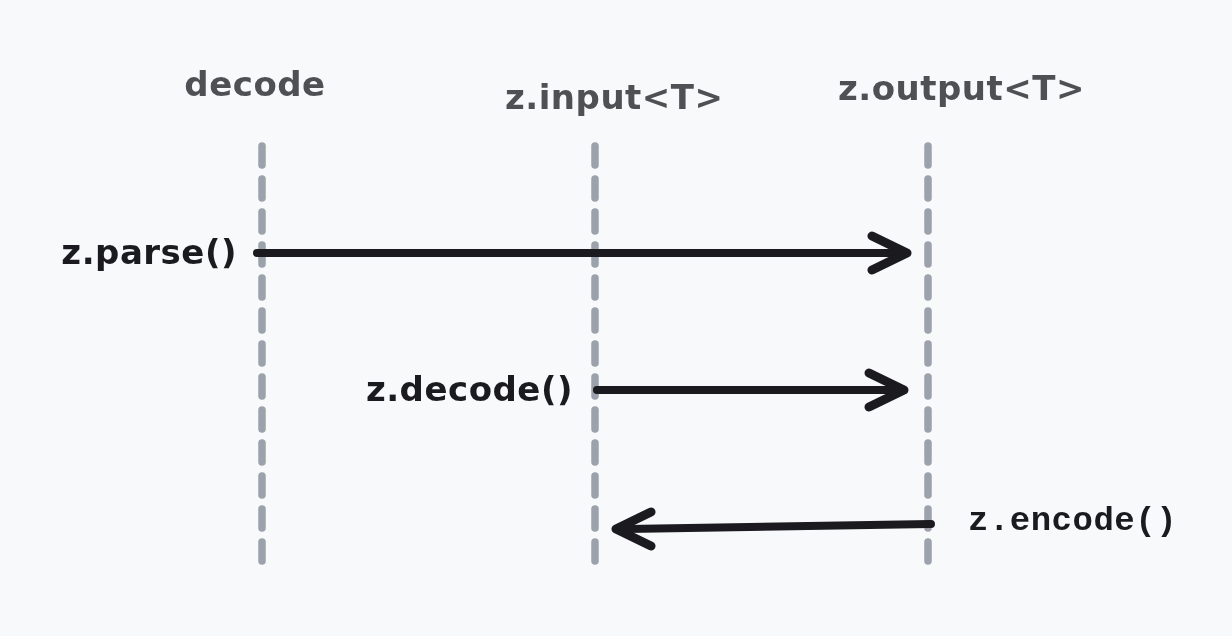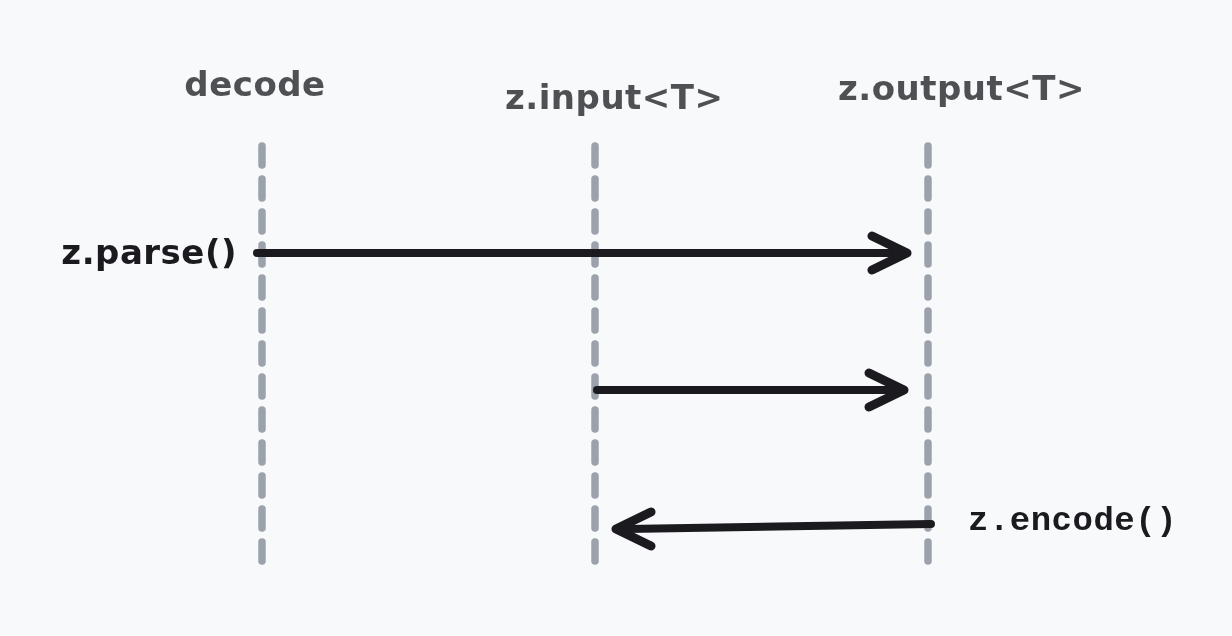--- a/index.html
+++ b/index.html
@@ -71,16 +71,17 @@
   </svg>
 
   <div class="label lifeline-label lbl-unknown">decode</div>
 
   <div class="label lifeline-label lbl-input">z.input&lt;T&gt;</div>
 
   <div class="label lifeline-label lbl-output">z.output&lt;T&gt;</div>
 
   <div class="label message-label lbl-parse">z.parse()</div>
 
+  <div class="label message-label lbl-decode">z.decode()</div>
 
   <div class="label message-label lbl-encode">z.encode()</div>
 
 </div>
 
 </body></html>

